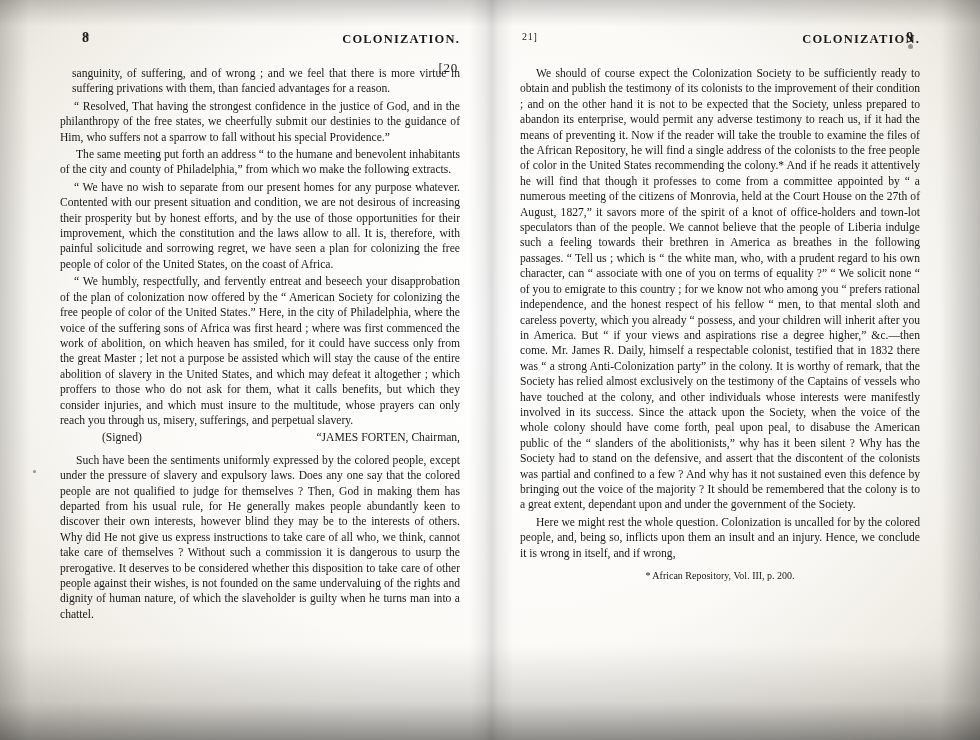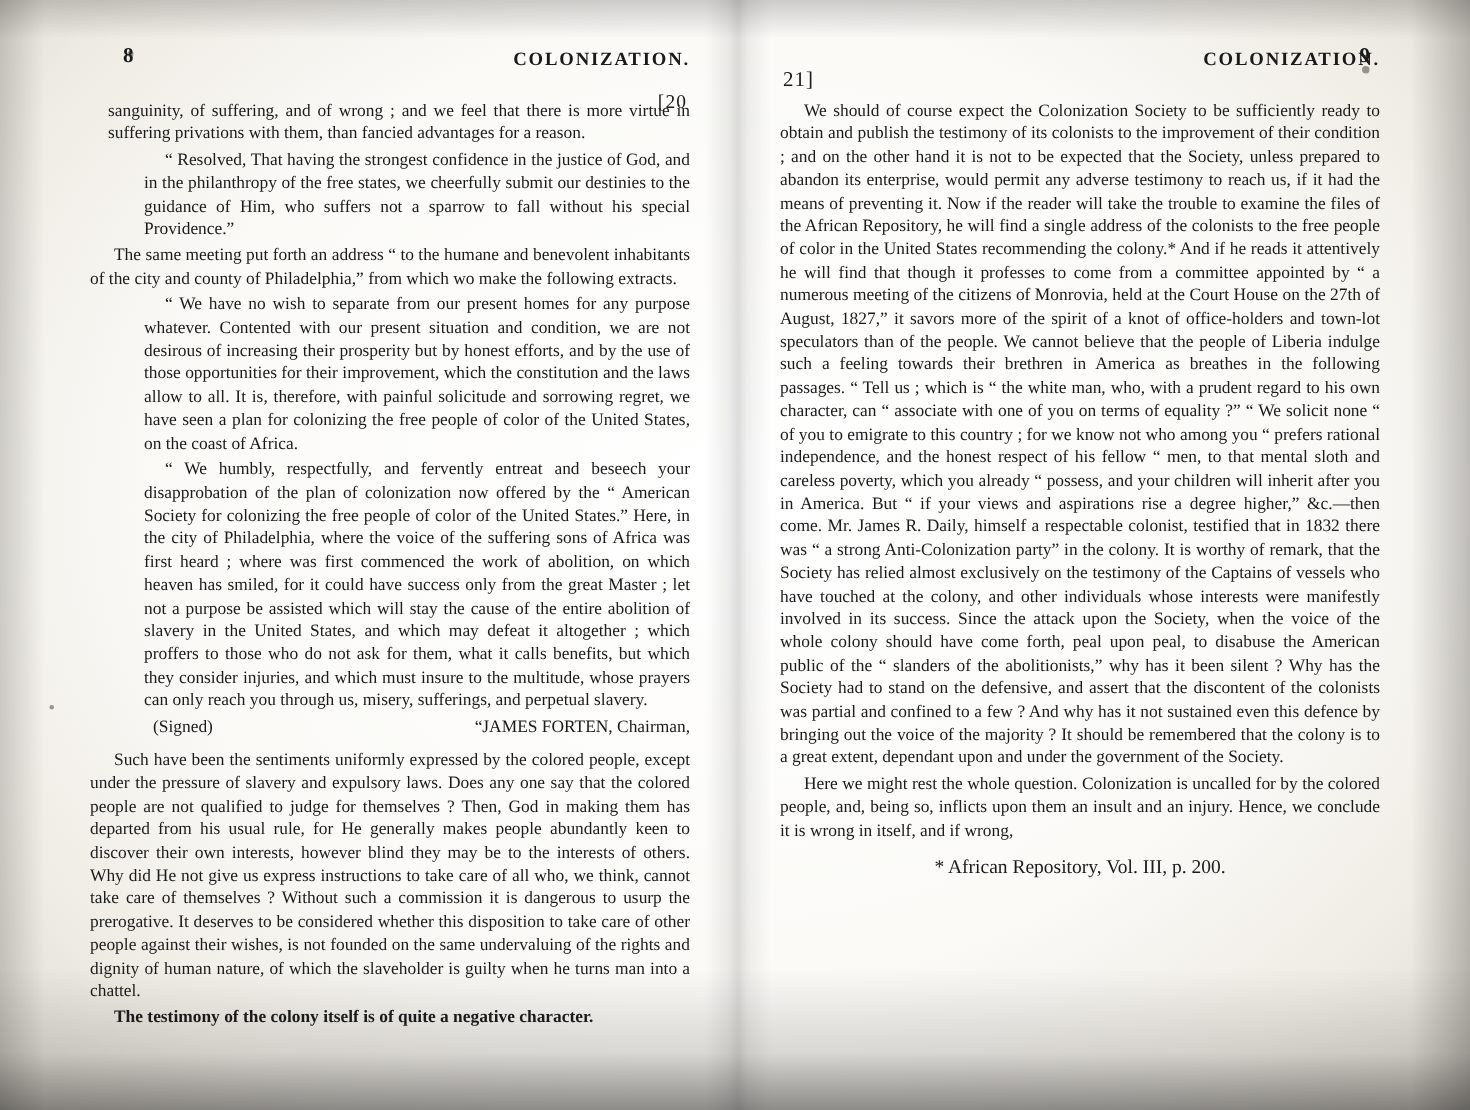--- a/index.html
+++ b/index.html
@@ -76,21 +76,21 @@
   }
   .folio {
     position: absolute;
     font-weight: bold;
     font-size: 14px;
     top: 0;
   }
   .folio-left  { left: 22px; }
   .folio-right { right: 6px; }
   .bracket-left { position:absolute; right: 2px; top:0; font-size:13px;margin-top:30px; }
-  .bracket-right { position:absolute; left: 2px; top:16px; font-size:14px; }
+  .bracket-right { position:absolute; left: 2px; top:1px; font-size:10px; }
   .head-title {
     position: absolute;
     left: 0; right: 0;
     text-align: right;
     font-variant: small-caps;
     font-weight: bold;
     font-size: 12.5px;
     letter-spacing: 1.2px;
     top: 2px;
   }
@@ -101,34 +101,34 @@
     line-height: 1.33;
     text-align: justify;
     -webkit-hyphens: auto;
     hyphens: auto;
   }
   .body p {
     margin: 0 0 2px 0;
     text-indent: 16px;
   }
   .body p.noindent { text-indent: 0; margin-left: 12px; }
-  .body p.quote { text-indent: 14px; margin-left: 36px; }
+  .body p.quote { text-indent: 14px; }
   .sig {
     margin: 1px 0 2px 2px;
     text-indent: 0;
     display: block;
   }
   .sig .left { display:inline-block; padding-left: 40px; }
   .sig .right { float: right; }
   .smallcaps { font-variant: small-caps; }
   .closing { margin-top: 5px; display:block; }
 
   .footnote {
     margin-top: 8px;
-    font-size: 13px;
+    font-size: 10px;
     text-align: center;
   }
 </style>
 </head>
 <body>
 
 <div class="scan">
 
   <div class="edge-top"></div>
   <div class="edge-bottom"></div>
@@ -155,21 +155,20 @@
       <p class="quote">“ We humbly, respectfully, and fervently entreat and beseech your disapprobation of the plan of colonization now offered by the “ American Society for colonizing the free people of color of the United States.” Here, in the city of Philadelphia, where the voice of the suffering sons of Africa was first heard ; where was first commenced the work of abolition, on which heaven has smiled, for it could have success only from the great Master ; let not a purpose be assisted which will stay the cause of the entire abolition of slavery in the United States, and which may defeat it altogether ; which proffers to those who do not ask for them, what it calls benefits, but which they consider injuries, and which must insure to the multitude, whose prayers can only reach you through us, misery, sufferings, and perpetual slavery.</p>
 
       <div class="sig">
         <span class="left">(Signed)</span>
         <span class="right">“JAMES FORTEN, Chairman,</span>
       </div>
       <div style="clear:both;"></div>
 
       <p style="margin-top:5px;">Such have been the sentiments uniformly expressed by the colored people, except under the pressure of slavery and expulsory laws. Does any one say that the colored people are not qualified to judge for themselves ? Then, God in making them has departed from his usual rule, for He generally makes people abundantly keen to discover their own interests, however blind they may be to the interests of others. Why did He not give us express instructions to take care of all who, we think, cannot take care of themselves ? Without such a commission it is dangerous to usurp the prerogative. It deserves to be considered whether this disposition to take care of other people against their wishes, is not founded on the same undervaluing of the rights and dignity of human nature, of which the slaveholder is guilty when he turns man into a chattel.</p>
 
-      <p class="closing" style="font-weight:bold; text-indent:16px;">The testimony of the colony itself is of quite a negative character.</p>
     </div>
   </div>
 
   <div class="page page-right">
     <div class="running-head">
       <span class="bracket-right">21]</span>
       <span class="head-title">COLONIZATION.</span>
       <span class="folio folio-right">9</span>
     </div>
 

